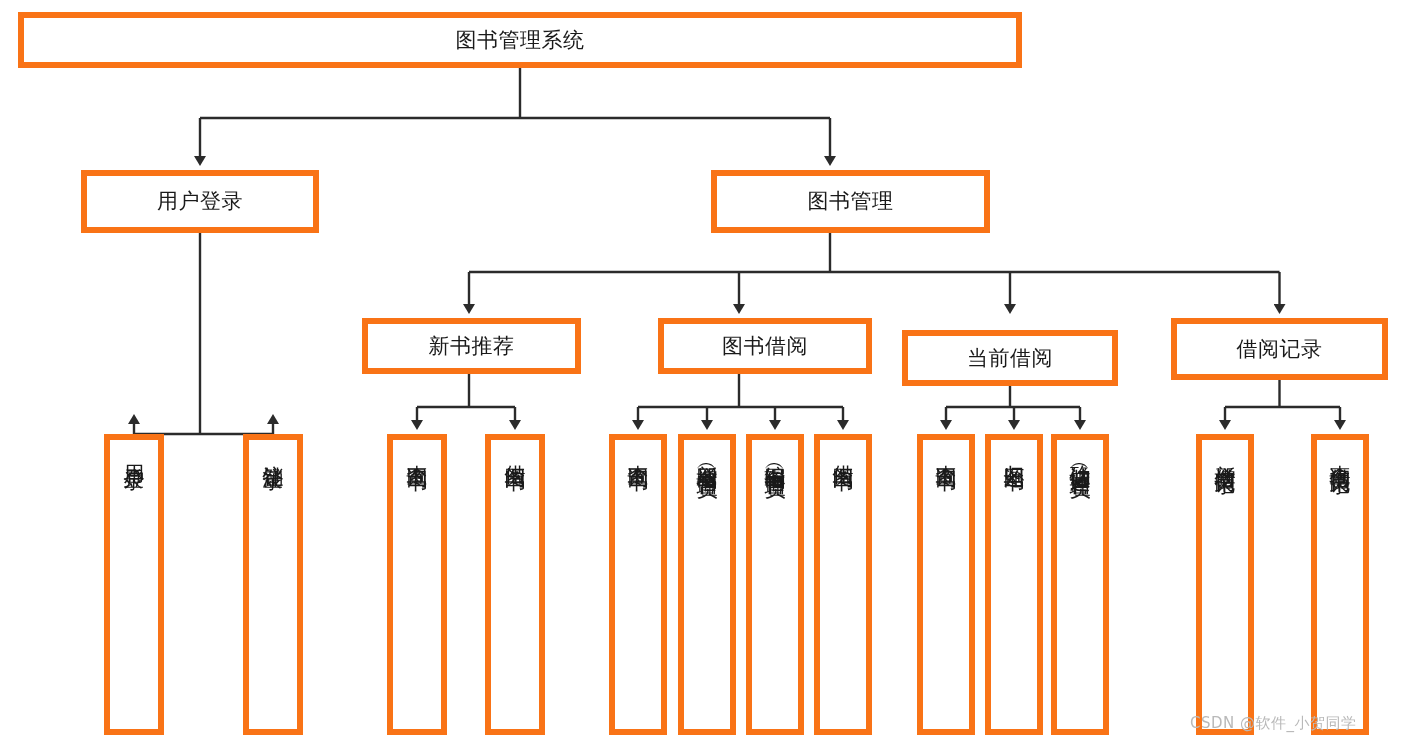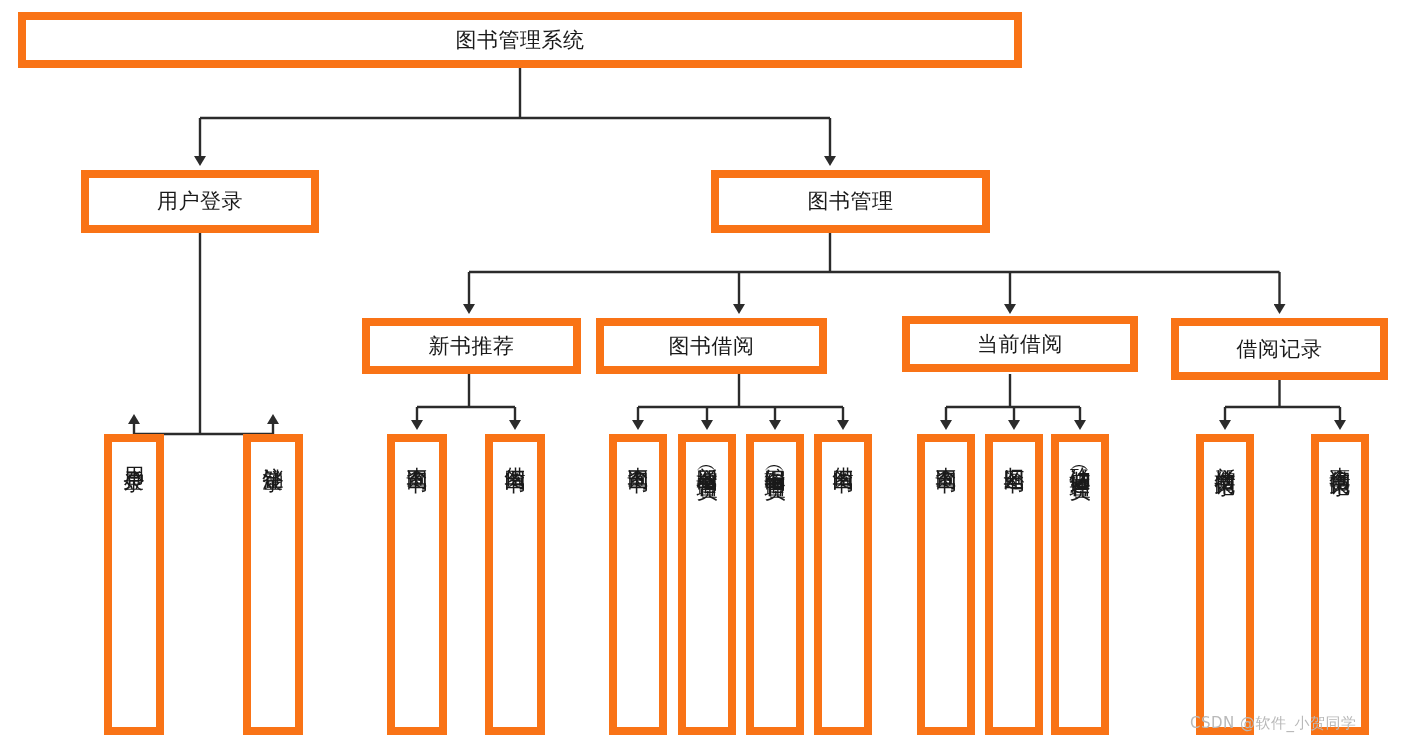--- a/index.html
+++ b/index.html
@@ -15,21 +15,21 @@
   }
   #diagram-root {
     position: relative;
     width: 1405px;
     height: 747px;
     background: #ffffff;
   }
   .node-box {
     position: absolute;
     box-sizing: border-box;
-    border: 8px solid #f97316;
+    border: 6px solid #f97316;
     background: #ffffff;
     display: flex;
     align-items: center;
     justify-content: center;
   }
   .node-label {
     color: #1a1a1a;
     font-size: 21px;
     line-height: 1.18;
     letter-spacing: 0.5px;
@@ -136,36 +136,36 @@
       </div>
       <div class="node-box horizontal" style="left: 362px; top: 318px; width: 219px; height: 56px;">
         <span class="node-label">新书推荐</span>
       </div>
       <div class="node-box vertical" style="left: 387px; top: 434px; width: 60px; height: 301px;">
         <span class="node-label">查询图书</span>
       </div>
       <div class="node-box vertical" style="left: 485px; top: 434px; width: 60px; height: 301px;">
         <span class="node-label">借阅图书</span>
       </div>
-      <div class="node-box horizontal" style="left: 596px; top: 318px; width: 231px; height: 56px;">
+      <div class="node-box horizontal" style="left: 658px; top: 318px; width: 214px; height: 56px;">
         <span class="node-label">图书借阅</span>
       </div>
       <div class="node-box vertical" style="left: 609px; top: 434px; width: 58px; height: 301px;">
         <span class="node-label">查询图书</span>
       </div>
       <div class="node-box vertical" style="left: 678px; top: 434px; width: 58px; height: 301px;">
         <span class="node-label">新增图书（管理员）</span>
       </div>
       <div class="node-box vertical" style="left: 746px; top: 434px; width: 58px; height: 301px;">
         <span class="node-label">编辑图书（管理员）</span>
       </div>
       <div class="node-box vertical" style="left: 814px; top: 434px; width: 58px; height: 301px;">
         <span class="node-label">借阅图书</span>
       </div>
-      <div class="node-box horizontal" style="left: 902px; top: 316px; width: 236px; height: 56px;">
+      <div class="node-box horizontal" style="left: 902px; top: 330px; width: 216px; height: 56px;">
         <span class="node-label">当前借阅</span>
       </div>
       <div class="node-box vertical" style="left: 917px; top: 434px; width: 58px; height: 301px;">
         <span class="node-label">查询图书</span>
       </div>
       <div class="node-box vertical" style="left: 985px; top: 434px; width: 58px; height: 301px;">
         <span class="node-label">归还图书</span>
       </div>
       <div class="node-box vertical" style="left: 1051px; top: 434px; width: 58px; height: 301px;">
         <span class="node-label">确认归还（管理员）</span>

